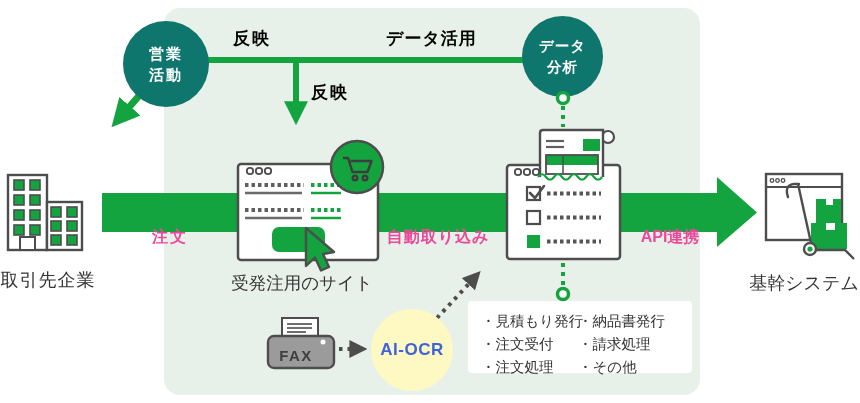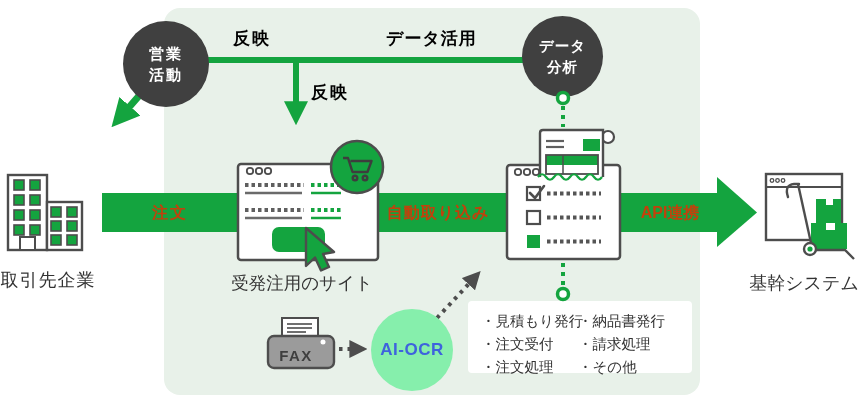--- a/index.html
+++ b/index.html
@@ -4,28 +4,28 @@
 <style>
   html,body{margin:0;padding:0;background:#fff;}
   .canvas{
     position:relative;width:860px;height:403px;background:#fff;overflow:hidden;
     font-family:"Liberation Sans","DejaVu Sans",sans-serif;
   }
   .panel{position:absolute;left:164px;top:8px;width:536px;height:387px;background:#e8f1e9;border-radius:16px;}
   svg.abs{position:absolute;left:0;top:0;pointer-events:none;}
   .icon-svg{position:absolute;pointer-events:none;}
 
-  .circle{position:absolute;border-radius:50%;background:#404040;color:#fff;display:flex;flex-direction:column;
+  .circle{position:absolute;border-radius:50%;background:#0f766e;color:#fff;display:flex;flex-direction:column;
     align-items:center;justify-content:center;font-weight:bold;line-height:1.4;letter-spacing:2px;}
   .sales{left:123px;top:21px;width:86px;height:86px;font-size:15px;}
   .analysis{left:522px;top:16px;width:81px;height:81px;font-size:14.5px;letter-spacing:1px;}
-  .aiocr{position:absolute;left:371px;top:309px;width:82px;height:82px;border-radius:50%;background:#86efac;
+  .aiocr{position:absolute;left:371px;top:309px;width:82px;height:82px;border-radius:50%;background:#fef9c3;
     color:#3e63dd;display:flex;align-items:center;justify-content:center;font-size:17px;font-weight:600;letter-spacing:.5px;}
 
-  .band-label{position:absolute;transform:translate(-50%,-50%);color:#c2410c;font-weight:bold;font-size:16px;white-space:nowrap;}
+  .band-label{position:absolute;transform:translate(-50%,-50%);color:#ec4899;font-weight:bold;font-size:16px;white-space:nowrap;margin-top:24px;}
   .flow-label{position:absolute;color:#000000;font-weight:bold;font-size:17px;white-space:nowrap;letter-spacing:2px;}
   .node-label{position:absolute;color:#333;font-size:18px;text-align:center;white-space:nowrap;letter-spacing:1px;}
 
   .funcbox{position:absolute;left:468px;top:301px;width:224px;height:72px;background:#fff;border-radius:4px;
     box-sizing:border-box;padding:9px 0 0 13px;display:flex;}
   .funccol{display:flex;flex-direction:column;font-size:14.5px;color:#333;line-height:23px;}
   .funccol.c1{width:97px;}
   .funcrow{white-space:nowrap;}
 </style>
 </head>

